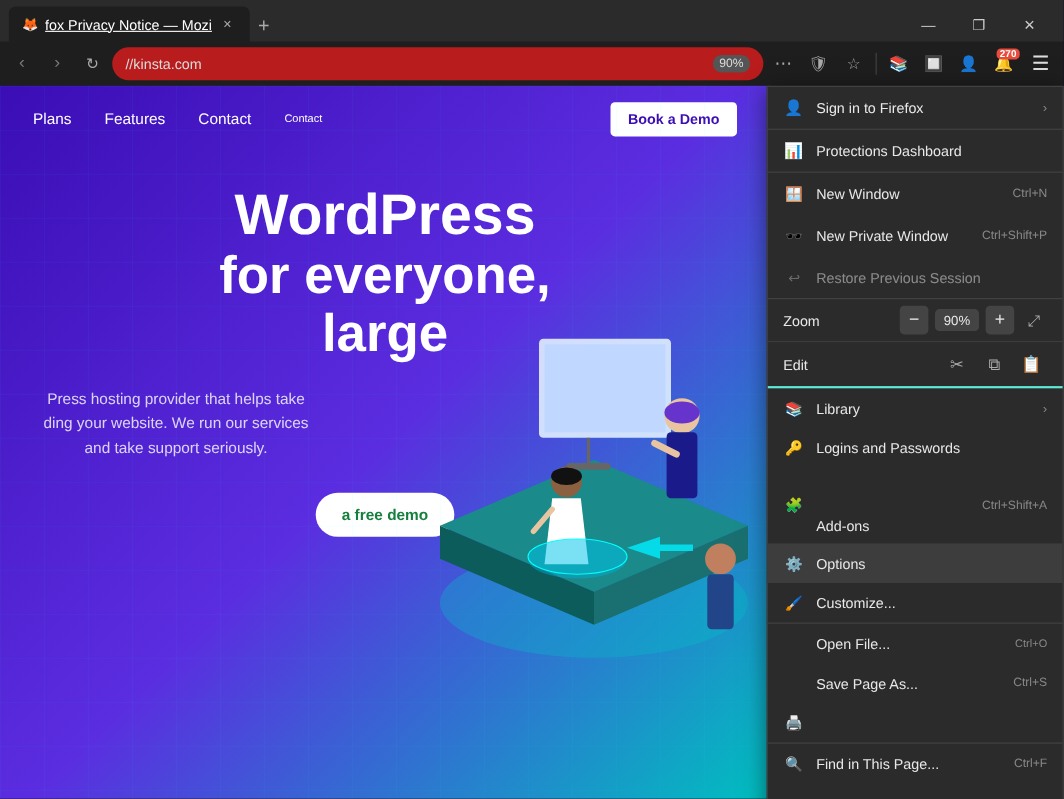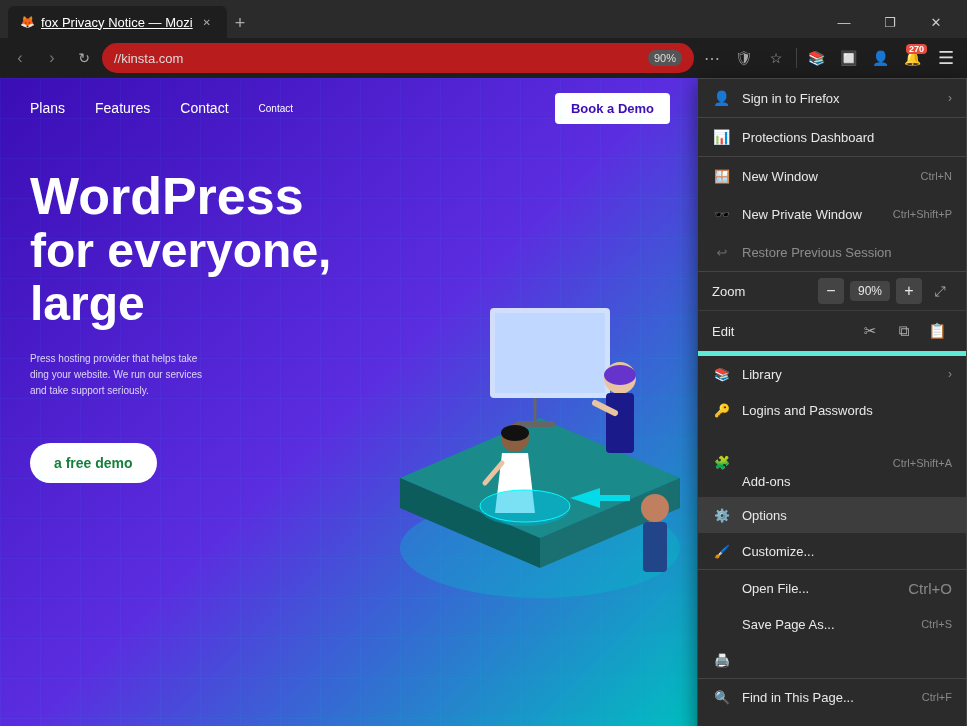--- a/index.html
+++ b/index.html
@@ -58,25 +58,25 @@
 
   <nav style="display:flex;align-items:center;padding:0 30px;height:60px;gap:30px;">
     <span style="color:white;font-size:14px;cursor:pointer;">Plans</span>
     <span style="color:white;font-size:14px;cursor:pointer;">Features</span>
     <span style="color:white;font-size:14px;cursor:pointer;">Contact</span>
     <span style="color:white;font-size:10px;cursor:pointer;">Contact</span>
     <div style="flex:1;"></div>
     <span style="background:white;color:#3b0db5;border-radius:4px;padding:8px 16px;font-size:13px;font-weight:bold;cursor:pointer;">Book a Demo</span>
   </nav>
 
-  <div style="padding:30px 30px;color:white;">
+  <div style="padding:30px 20px;color:white;text-align:center;">
     <div style="font-size:52px;font-weight:900;line-height:1.1;">WordPress</div>
     <div style="font-size:48px;font-weight:900;line-height:1.1;">for everyone,</div>
     <div style="font-size:48px;font-weight:900;line-height:1.1;margin-bottom:20px;">large</div>
-    <div style="font-size:10px;opacity:0.8;line-height:1.6;max-width:280px;margin-bottom:44px;">Press hosting provider that helps take<br>ding your website. We run our services<br>and take support seriously.</div>
+    <div style="font-size:14px;opacity:0.8;line-height:1.6;max-width:280px;margin-bottom:30px;">Press hosting provider that helps take<br>ding your website. We run our services<br>and take support seriously.</div>
     <div style="display:inline-block;background:white;color:#15803d;border-radius:25px;padding:12px 24px;font-size:14px;font-weight:bold;cursor:pointer;">
       <span>a free demo</span>
     </div>
   </div>
 
   <svg style="position:absolute;right:0;top:50px;width:320px;height:520px;" viewBox="0 0 320 520">
 
     <ellipse cx="160" cy="420" rx="140" ry="50" fill="rgba(0,200,200,0.3)"></ellipse>
 
     <polygon points="20,350 160,290 300,350 160,410" fill="#1a8a8a"></polygon>
@@ -135,21 +135,21 @@
       <span style="width:20px;height:20px;display:flex;align-items:center;justify-content:center;color:#aaa;font-size:13px;">🕶️</span>
       <span style="flex:1;">New Private Window</span>
       <span style="font-size:11px;color:#888;">Ctrl+Shift+P</span>
     </div>
     <div style="display:flex;align-items:center;padding:9px 14px;cursor:pointer;gap:10px;min-height:38px;opacity:0.5;">
       <span style="width:20px;height:20px;display:flex;align-items:center;justify-content:center;color:#aaa;font-size:13px;">↩</span>
       <span style="flex:1;">Restore Previous Session</span>
     </div>
   </div>
 
-  <div style="border-bottom:5px solid #5eead4;">
+  <div style="border-bottom:2px solid #5eead4;">
     <div style="display:flex;align-items:center;padding:6px 14px;gap:6px;min-height:38px;">
       <span style="font-size:13px;color:#e8e8e8;">Zoom</span>
       <div style="flex:1;"></div>
       <button style="background:#444;border:none;color:#e8e8e8;width:26px;height:26px;border-radius:4px;font-size:16px;cursor:pointer;display:flex;align-items:center;justify-content:center;">−</button>
       <span style="background:#444;border-radius:4px;padding:3px 8px;font-size:12px;color:#e8e8e8;min-width:38px;text-align:center;">90%</span>
       <button style="background:#444;border:none;color:#e8e8e8;width:26px;height:26px;border-radius:4px;font-size:16px;cursor:pointer;display:flex;align-items:center;justify-content:center;">+</button>
       <button style="background:none;border:none;color:#aaa;font-size:14px;cursor:pointer;width:24px;height:24px;display:flex;align-items:center;justify-content:center;">⤢</button>
     </div>
     <div style="display:flex;align-items:center;padding:6px 14px;gap:6px;min-height:38px;border-top:1px solid #3d3d3d;">
       <span style="font-size:13px;color:#e8e8e8;">Edit</span>
@@ -182,21 +182,21 @@
     <div style="display:flex;align-items:center;padding:8px 14px;cursor:pointer;gap:10px;min-height:36px;">
       <span style="width:20px;height:20px;display:flex;align-items:center;justify-content:center;color:#aaa;font-size:13px;">🖌️</span>
       <span style="flex:1;">Customize...</span>
     </div>
   </div>
 
   <div style="border-bottom:1px solid #444;">
     <div style="display:flex;align-items:center;padding:8px 14px;cursor:pointer;gap:10px;min-height:36px;">
       <span style="width:20px;height:20px;display:flex;align-items:center;justify-content:center;color:transparent;font-size:13px;">·</span>
       <span style="flex:1;">Open File...</span>
-      <span style="font-size:15px;color:#888;">Ctrl+O</span>
+      <span style="font-size:10px;color:#888;">Ctrl+O</span>
     </div>
     <div style="display:flex;align-items:center;padding:8px 14px;cursor:pointer;gap:10px;min-height:36px;">
       <span style="width:20px;height:20px;display:flex;align-items:center;justify-content:center;color:transparent;font-size:13px;">·</span>
       <span style="flex:1;">Save Page As...</span>
       <span style="font-size:11px;color:#888;">Ctrl+S</span>
     </div>
     <div style="display:flex;align-items:center;padding:8px 14px;cursor:pointer;gap:10px;min-height:36px;">
       <span style="width:20px;height:20px;display:flex;align-items:center;justify-content:center;color:#aaa;font-size:13px;">🖨️</span>
     </div>
   </div>

